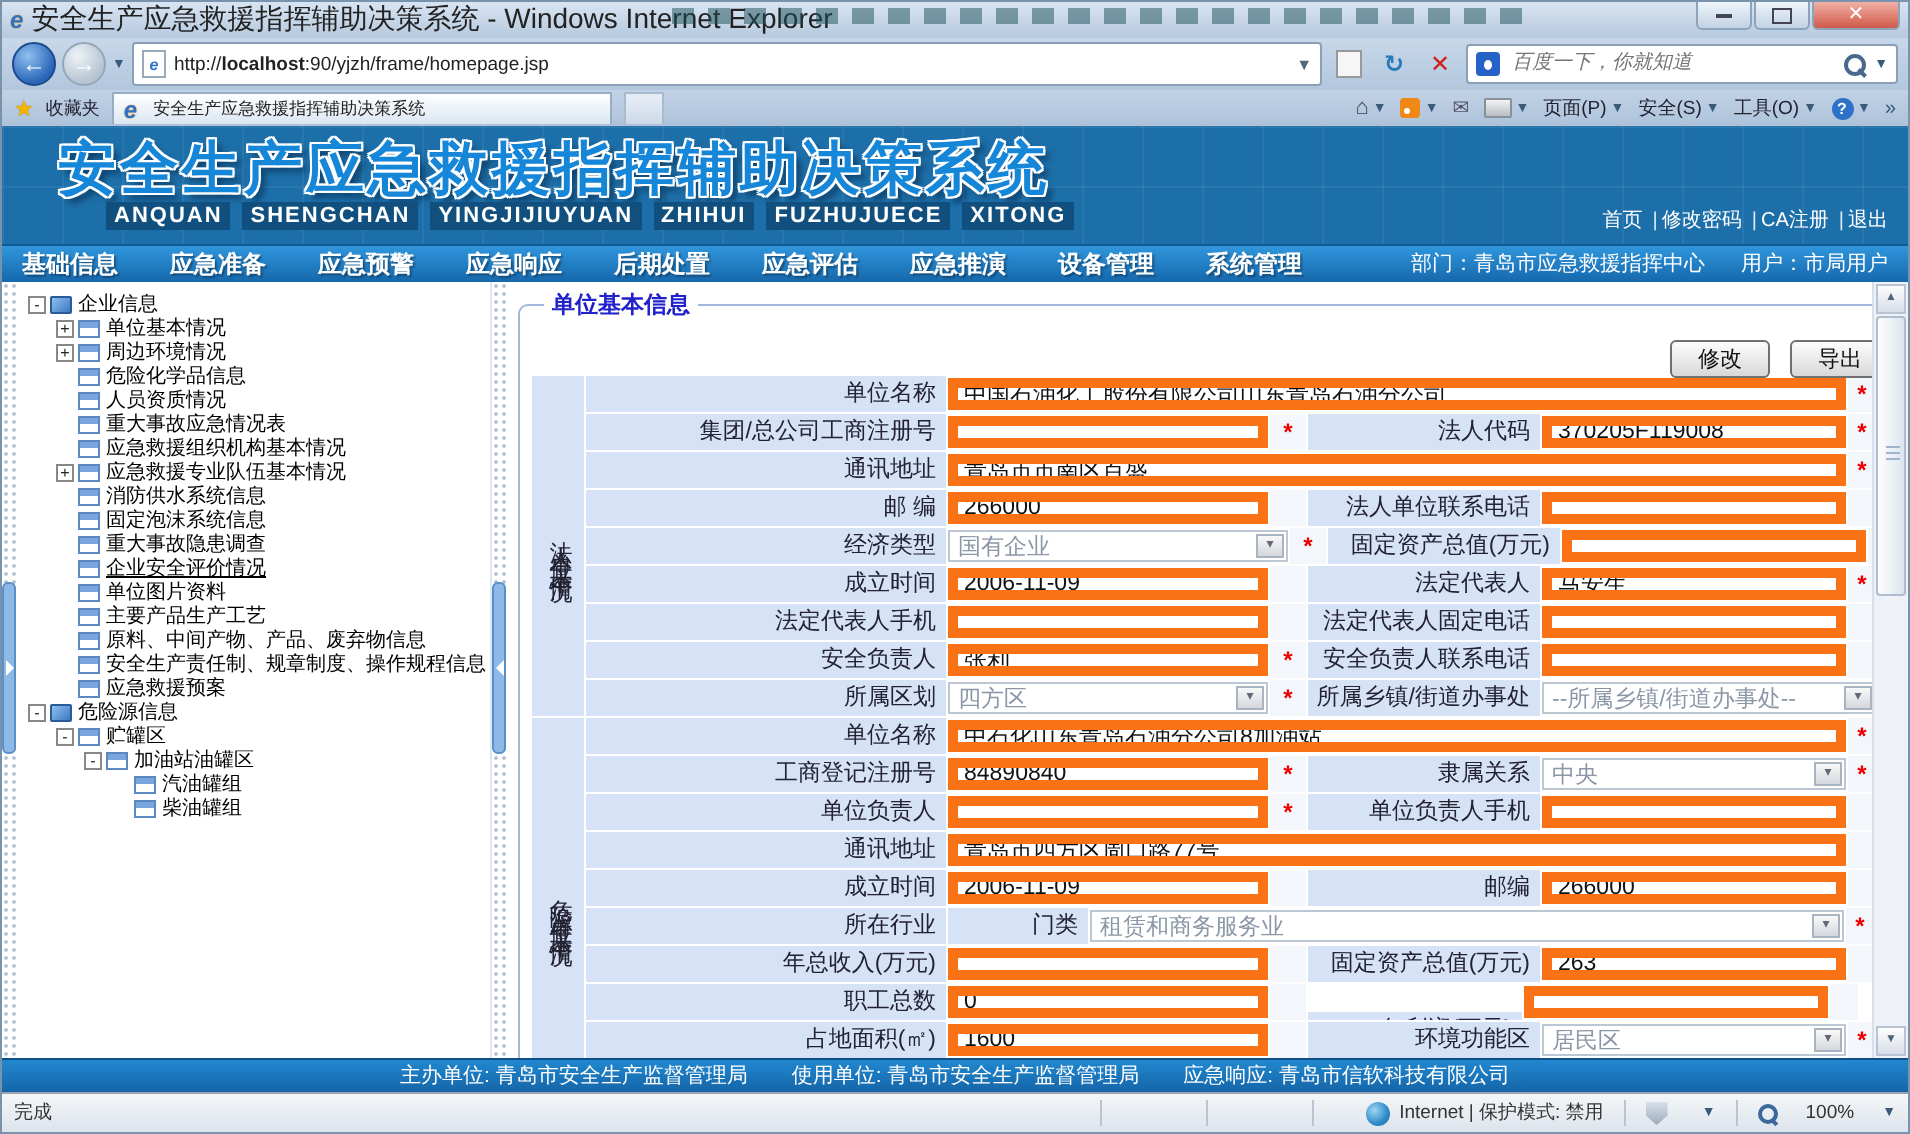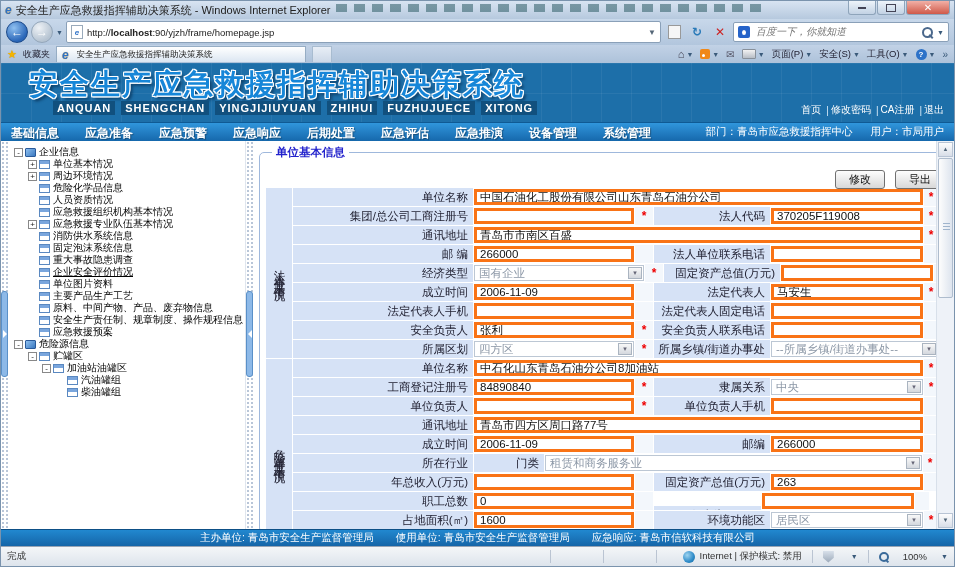--- a/index.html
+++ b/index.html
@@ -2,21 +2,21 @@
 <html><head>
 <meta charset="utf-8">
 <style>
   html,body{margin:0;padding:0;}
   body{width:955px;height:567px;position:relative;font-family:"Liberation Sans","DejaVu Sans",sans-serif;background:#fff;overflow:hidden;}
   .screen{position:absolute;inset:0;border:1px solid #7a93ad;box-sizing:border-box;display:flex;flex-direction:column;}
 
   
   .titlebar{height:18px;background:linear-gradient(#d8e4f2,#b6c9de);display:flex;align-items:center;padding:0 4px;position:relative;flex:0 0 auto;}
   .ie-e{font-weight:bold;font-style:italic;color:#2d72c8;font-size:12px;margin-right:4px;text-shadow:0 0 1px #f8b133;}
-  .win-title{font-size:11px;color:#222;white-space:nowrap;}
+  .win-title{font-size:14px;color:#222;white-space:nowrap;}
   .ghost{position:absolute;left:335px;top:3px;width:430px;height:8px;opacity:.5;background:repeating-linear-gradient(90deg,#1d4f58 0 11px,transparent 11px 18px);}
   .win-btns{position:absolute;right:4px;top:0;display:flex;}
   .wb{width:28px;height:14px;border:1px solid #8ea4ba;border-top:none;box-sizing:border-box;display:flex;align-items:center;justify-content:center;background:linear-gradient(#eef4fa,#c2d2e4);border-radius:0 0 3px 3px;margin-left:1px;}
   .wb .bar{width:8px;height:2px;background:#445;}
   .wb .box{width:8px;height:6px;border:1px solid #445;}
   .wb.close{width:44px;background:linear-gradient(#f2b0a6,#cf5949);color:#fff;font-weight:bold;font-size:10px;line-height:10px;}
 
   .addrbar{height:26px;background:linear-gradient(#c8d8ea,#b2c6dd);display:flex;align-items:center;padding:0 5px;gap:3px;flex:0 0 auto;}
   .navcirc{width:22px;height:22px;border-radius:50%;display:flex;align-items:center;justify-content:center;color:#fff;font-size:12px;font-weight:bold;box-sizing:border-box;}
   .back{background:radial-gradient(circle at 35% 30%,#8fc0f0,#2a66b8 70%);border:1px solid #1c4a8a;}
@@ -96,21 +96,21 @@
   .group-col{width:26px;flex:0 0 auto;margin-right:1px;display:flex;flex-direction:column;}
   .gbox{background:#d6e2f6;margin-bottom:1px;display:flex;align-items:center;justify-content:center;}
   .gtext{writing-mode:vertical-rl;text-orientation:upright;font-size:11.5px;letter-spacing:3px;color:#223;}
   .rows-col{flex:1;display:flex;flex-direction:column;}
   .f-row{display:flex;height:18px;margin-bottom:1px;}
   .cell{box-sizing:border-box;margin-right:1px;flex:0 0 auto;}
   .cell.lbl{background:#d6e2f6;font-size:11.5px;color:#223;text-align:right;padding-right:5px;line-height:18px;white-space:nowrap;overflow:hidden;}
   .cell.fld{background:#fff;display:flex;align-items:center;}
   .cell.star-cell{background:#f3f7fc;display:flex;align-items:center;justify-content:center;}
   .starmark{color:#e00;font-weight:bold;font-size:12px;}
-  .tin{width:100%;height:16px;border:3px solid #f97316;font-size:11.5px;padding:0 3px;box-sizing:border-box;color:#111;background:#fff;font-family:inherit;}
+  .tin{width:100%;height:16px;border:5px solid #f97316;font-size:11.5px;padding:0 3px;box-sizing:border-box;color:#111;background:#fff;font-family:inherit;}
   .sel{width:100%;height:16px;border:1px solid #bcc7d4;box-sizing:border-box;display:flex;align-items:center;background:#fff;color:#8b97a6;font-size:11.5px;padding-left:4px;}
   .sel-text{flex:1;white-space:nowrap;overflow:hidden;}
   .sel-btn{width:14px;height:12px;margin-right:1px;background:linear-gradient(#f8f8f8,#d4d8de);border:1px solid #aab4c0;font-size:7px;line-height:10px;text-align:center;color:#667;box-sizing:border-box;flex:0 0 auto;}
 
   .vscroll{position:absolute;top:0;right:0;bottom:0;width:17px;background:#eef2f8;border-left:1px solid #d8e0ea;}
   .sarrow{position:absolute;left:1px;width:15px;height:15px;background:linear-gradient(#fdfdfd,#d8dee8);border:1px solid #b8c4d4;box-sizing:border-box;text-align:center;font-size:6px;line-height:13px;color:#506478;}
   .sarrow.up{top:1px;}
   .sarrow.down{bottom:1px;}
   .sthumb{position:absolute;left:1px;top:17px;width:15px;height:140px;background:linear-gradient(90deg,#fdfdfd,#dde4ee);border:1px solid #aebccd;border-radius:2px;box-sizing:border-box;}
   .sthumb::after{content:'';position:absolute;left:4px;top:64px;width:7px;height:8px;background:repeating-linear-gradient(180deg,#9fb4cc 0 1px,transparent 1px 3px);}
@@ -268,20 +268,25 @@
           <span class="tlabel">危险化学品信息</span>
         </div>
         <div class="tnode" style="padding-left: 20px;">
           <span class="tspacer"></span>
           <span class="ticon tbl"></span>
           <span class="tlabel">人员资质情况</span>
         </div>
         <div class="tnode" style="padding-left: 20px;">
           <span class="tspacer"></span>
           <span class="ticon tbl"></span>
+          <span class="tlabel">重大事故应急情况表</span>
+        </div>
+        <div class="tnode" style="padding-left: 20px;">
+          <span class="tspacer"></span>
+          <span class="ticon tbl"></span>
           <span class="tlabel">应急救援组织机构基本情况</span>
         </div>
         <div class="tnode" style="padding-left: 20px;">
           <span class="toggle">+</span>
           <span class="ticon tbl"></span>
           <span class="tlabel">应急救援专业队伍基本情况</span>
         </div>
         <div class="tnode" style="padding-left: 20px;">
           <span class="tspacer"></span>
           <span class="ticon tbl"></span>

